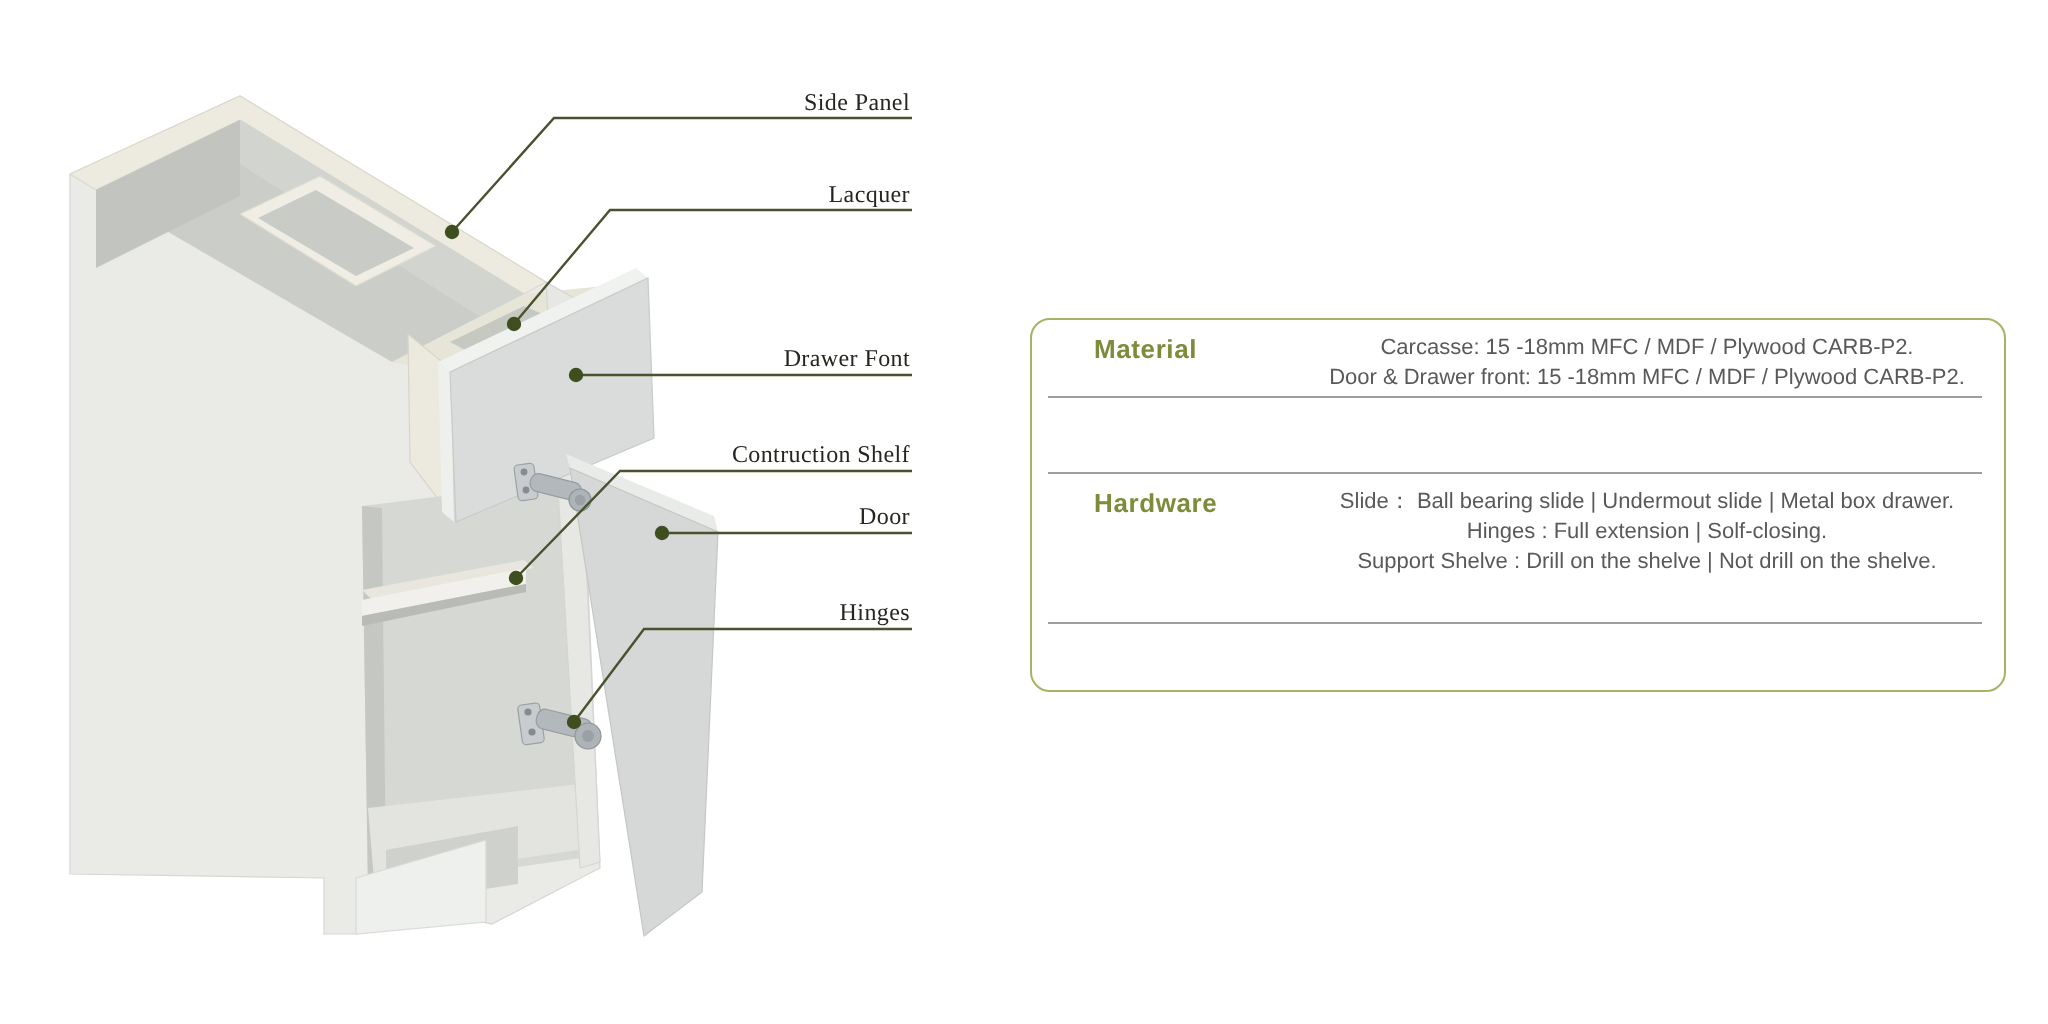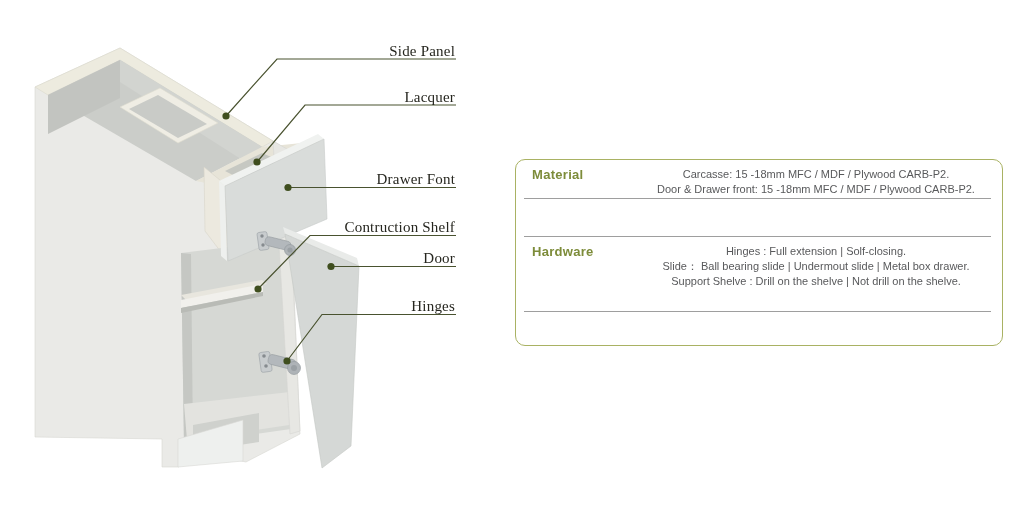--- a/index.html
+++ b/index.html
@@ -3,31 +3,31 @@
 <meta charset="utf-8">
 <style>
   html,body{margin:0;padding:0;background:#ffffff;}
   #stage{
     position:relative;width:1024px;height:512px;background:#ffffff;overflow:hidden;
     font-family:"Liberation Sans",sans-serif;
   }
   #cabinet-svg{position:absolute;left:0;top:0;}
   .part-label{
     position:absolute;right:569px;text-align:right;white-space:nowrap;
-    font-family:"Liberation Serif",serif;font-size:15px;color:#26261f;
+    font-family:"Liberation Serif",serif;font-size:12px;color:#26261f;
     letter-spacing:.2px;line-height:15px;
   }
   
   #spec-table{
     position:absolute;left:515px;top:159px;width:488px;height:187px;
     border:1.5px solid #a9b263;border-radius:10px;box-sizing:border-box;
     background:#ffffff;
   }
   .sep{position:absolute;left:8px;right:11px;height:1px;background:#9e9e9e;}
-  .spec-row{position:absolute;left:1px;right:0;display:flex;align-items:flex-start;}
+  .spec-row{position:absolute;left:16px;right:0;display:flex;align-items:flex-start;}
   .spec-header{
     width:113px;flex:0 0 113px;padding:7px 0 0 15px;box-sizing:border-box;
     font-size:13px;font-weight:bold;color:#7d8c3a;letter-spacing:.3px;
   }
   .spec-lines{flex:1;padding-top:7px;text-align:center;}
   .spec-line{font-size:11px;line-height:15.2px;color:#58595b;}
 </style>
 </head>
 <body>
 
@@ -121,22 +121,22 @@
         <div class="spec-line">Door &amp; Drawer front: 15 -18mm MFC / MDF / Plywood CARB-P2.</div>
       </div>
     </div>
     <div class="sep" style="top:37.5px"></div>
 
     <div class="sep" style="top:75.5px"></div>
 
     <div class="spec-row" style="top:77px;height:75px">
       <div class="spec-header">Hardware</div>
       <div class="spec-lines">
+        <div class="spec-line">Slide： Ball bearing slide | Undermout slide |  Metal box drawer.</div>
         <div class="spec-line">Hinges : Full extension | Solf-closing.</div>
-        <div class="spec-line">Slide： Ball bearing slide | Undermout slide |  Metal box drawer.</div>
         <div class="spec-line">Support Shelve : Drill on the shelve | Not drill on the shelve.</div>
       </div>
     </div>
     <div class="sep" style="top:150.5px"></div>
 
 
   </div>
 </div>
 
 </body></html>

